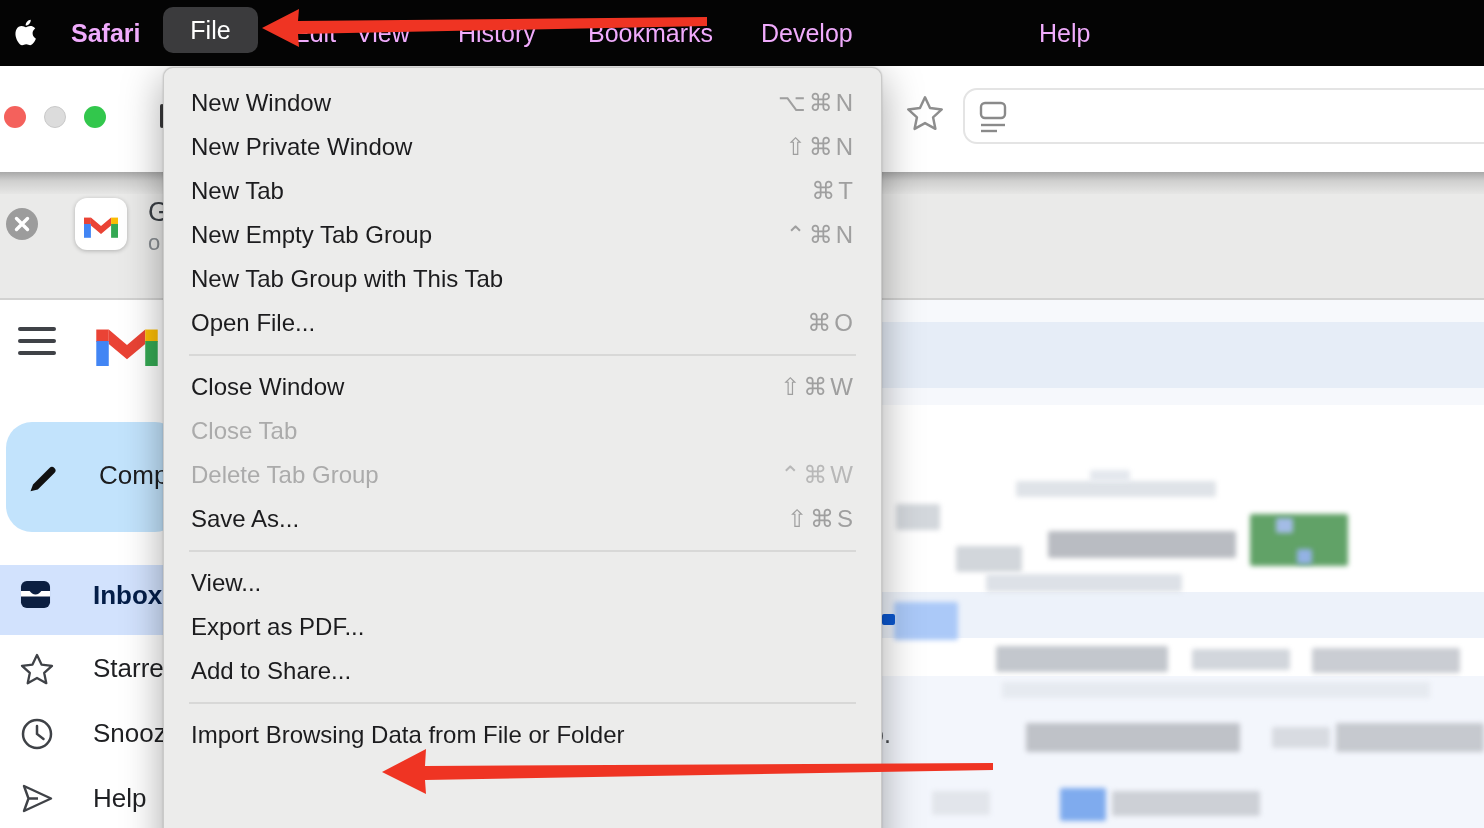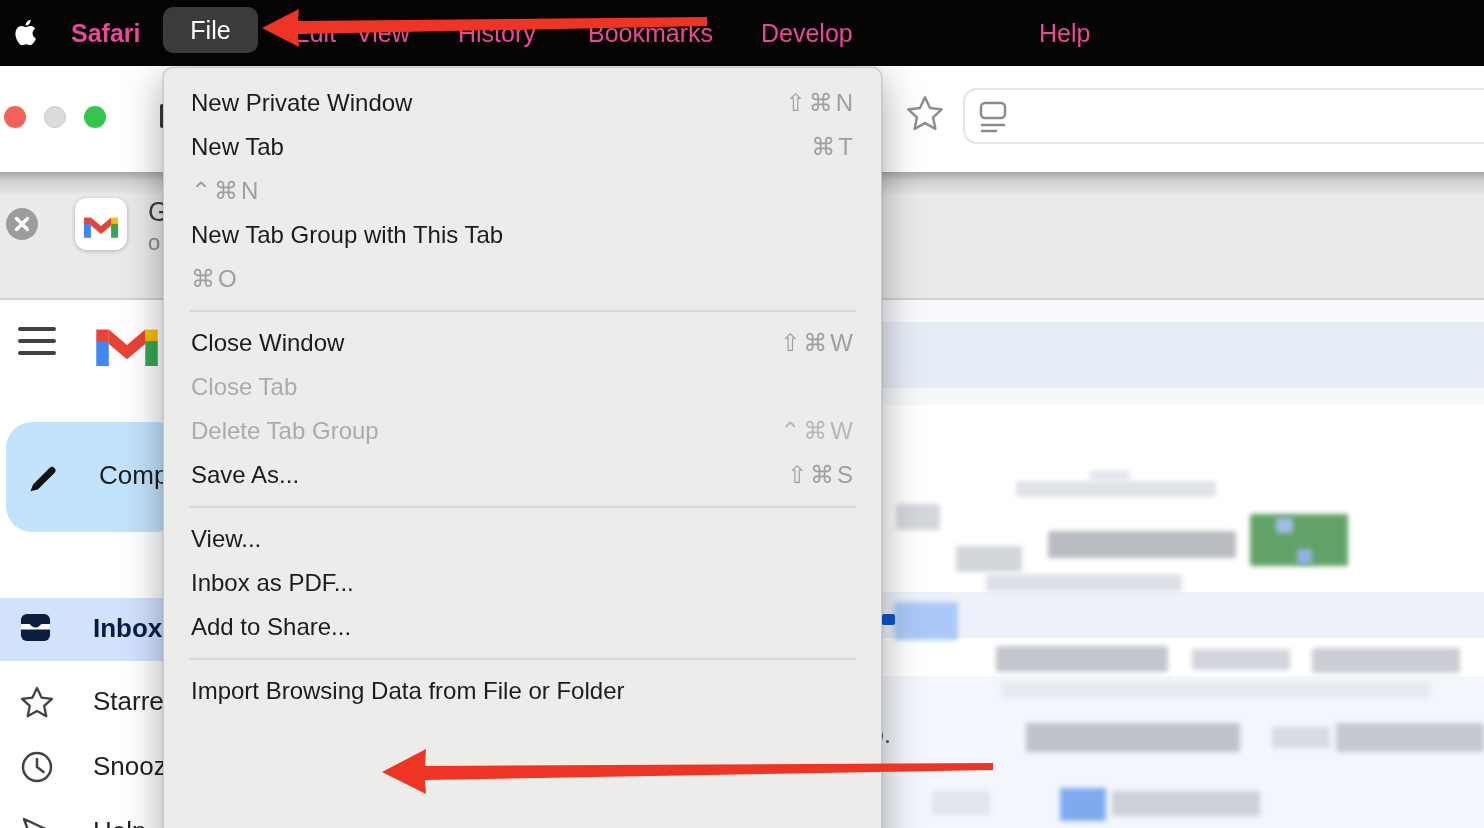--- a/index.html
+++ b/index.html
@@ -2,21 +2,21 @@
 <html><head>
 <meta charset="utf-8">
 <style>
   html,body{margin:0;padding:0;background:#222;}
   .screen{position:relative;width:1484px;height:828px;overflow:hidden;background:#fff;
           font-family:"Liberation Sans",sans-serif;-webkit-font-smoothing:antialiased;}
   .abs{position:absolute;}
 
   
   .menubar{left:0;top:0;width:1484px;height:66px;background:#040404;z-index:20;}
-  .mb-item{position:absolute;top:0;height:66px;line-height:66px;color:#ec4899;font-size:25px;white-space:nowrap;}
+  .mb-item{position:absolute;top:0;height:66px;line-height:66px;color:#f0abfc;font-size:25px;white-space:nowrap;}
   .mb-app{font-weight:700;}
   .mb-file-hl{position:absolute;left:163px;top:7px;width:95px;height:46px;border-radius:10px;background:#3b3b3d;
               text-align:center;line-height:46px;color:#fff;font-size:25px;}
   .apple-logo{position:absolute;left:13px;top:18px;}
 
   
   .toolbar{left:0;top:66px;width:1484px;height:106px;background:#fff;z-index:3;}
   .tl{position:absolute;top:40px;width:22px;height:22px;border-radius:50%;}
   .tl-red{left:4px;background:#f4615c;}
   .tl-mid{left:44px;background:#dcdcdc;border:1px solid #c9c9c9;box-sizing:border-box;}
@@ -37,21 +37,21 @@
   .sugg-sub{position:absolute;left:148px;top:36px;font-size:22px;color:#868b90;}
 
   
   .gmail{left:0;top:300px;width:1484px;height:528px;background:#fff;z-index:2;}
   .burger{position:absolute;left:18px;top:27px;width:38px;}
   .burger div{height:4px;background:#3f4247;border-radius:2px;margin-bottom:8px;}
   .gmail-logo{position:absolute;left:96px;top:18px;}
   .compose{position:absolute;left:6px;top:122px;width:175px;height:110px;border-radius:26px;background:#c2e3fc;}
   .compose-label{position:absolute;left:93px;top:38px;font-size:26px;font-weight:500;color:#1c1d1f;white-space:nowrap;}
   .pencil{position:absolute;left:20px;top:36px;}
-  .nav-row{position:absolute;left:0;width:185px;height:63px;margin-top:33px;}
+  .nav-row{position:absolute;left:0;width:185px;height:70px;}
   .nav-sel{background:#d2e2fd;}
   .nav-ic{position:absolute;left:20px;top:14px;}
   .nav-label{position:absolute;left:93px;top:15px;font-size:26px;color:#1f2023;white-space:nowrap;}
   .nav-label.bold{font-weight:700;color:#041e49;}
 
   
   .rb{position:absolute;left:882px;width:602px;}
   .rb1{top:300px;height:22px;background:#f7f9fc;}
   .rb2{top:322px;height:66px;background:#e6edf7;}
   .rb3{top:388px;height:17px;background:#f6f8fc;}
@@ -218,41 +218,47 @@
       </svg>
     </div>
     <div class="sugg-title">G</div>
     <div class="sugg-sub">o</div>
   </div>
 
   <div class="abs sliver"></div>
 
   <div class="abs menu-panel">
 
+      <div class="menu-item">
+        <span class="mi-label">New Window</span>
+        <span class="mi-short">⌥⌘N</span>
+      </div>
 
       <div class="menu-item">
         <span class="mi-label">New Private Window</span>
         <span class="mi-short">⇧⌘N</span>
       </div>
 
       <div class="menu-item">
         <span class="mi-label">New Tab</span>
         <span class="mi-short">⌘T</span>
       </div>
 
       <div class="menu-item">
+        <span class="mi-label">New Empty Tab Group</span>
         <span class="mi-short">⌃⌘N</span>
       </div>
 
       <div class="menu-item">
         <span class="mi-label">New Tab Group with This Tab</span>
         <span class="mi-short"></span>
       </div>
 
       <div class="menu-item">
+        <span class="mi-label">Open File...</span>
         <span class="mi-short">⌘O</span>
       </div>
 
 
       <div class="menu-item separator">
         
         
       </div>
 
       <div class="menu-item">
@@ -280,21 +286,21 @@
         
         
       </div>
 
       <div class="menu-item">
         <span class="mi-label">View...</span>
         <span class="mi-short"></span>
       </div>
 
       <div class="menu-item">
-        <span class="mi-label">Inbox as PDF...</span>
+        <span class="mi-label">Export as PDF...</span>
         <span class="mi-short"></span>
       </div>
 
       <div class="menu-item">
         <span class="mi-label">Add to Share...</span>
         <span class="mi-short"></span>
       </div>
 
       <div class="menu-item separator">
         

